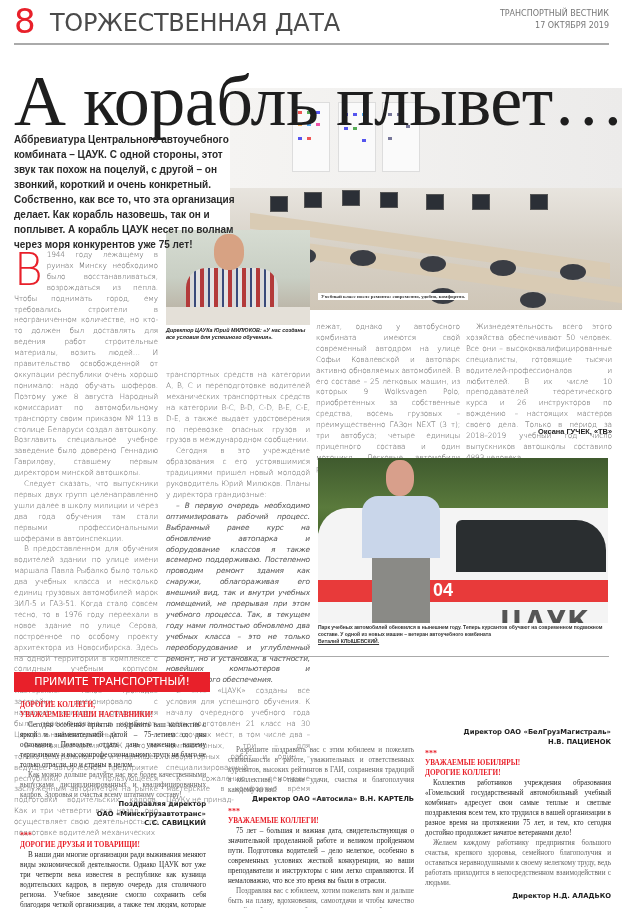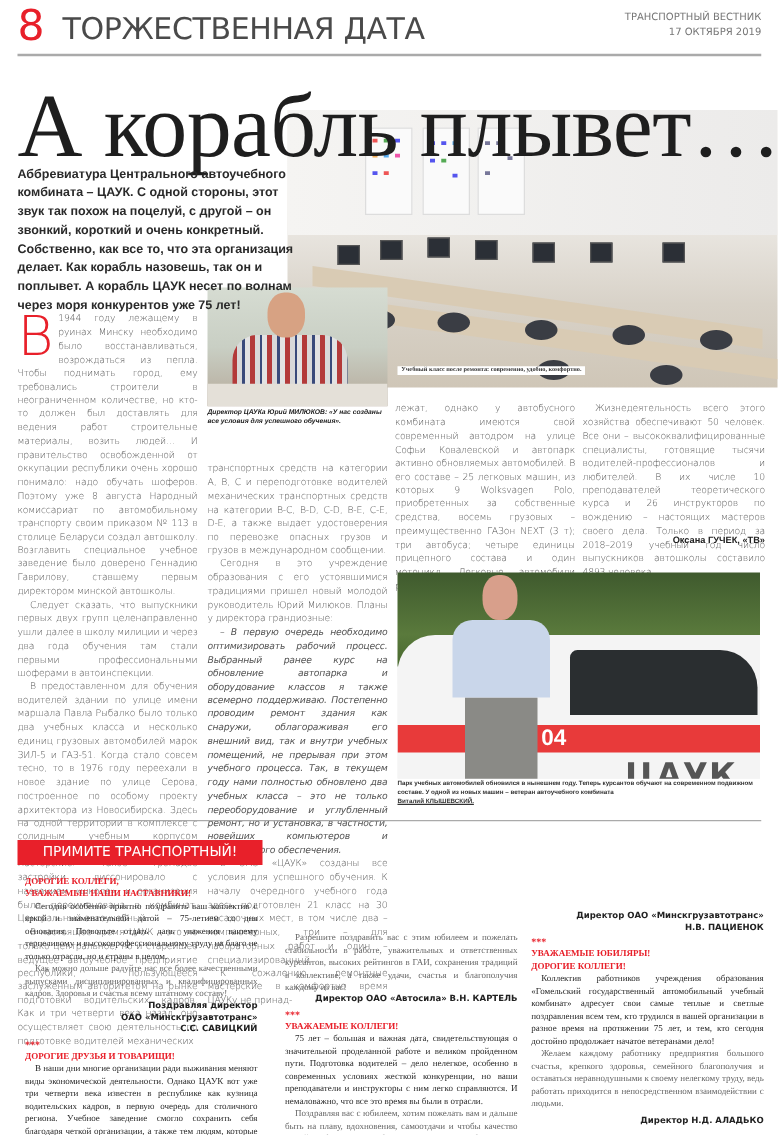--- a/index.html
+++ b/index.html
@@ -213,21 +213,21 @@
   <p class="n">Разрешите поздравить вас с этим юбилеем и пожелать стабильности в работе, уважительных и ответственных курсантов, высоких рейтингов в ГАИ, сохранения традиций в коллективе, а также удачи, счастья и благополучия каждому из вас!</p>
   <div class="sig">Директор ОАО «Автосила» В.Н. КАРТЕЛЬ</div>
   <div class="stars">***</div>
   <div class="h">УВАЖАЕМЫЕ КОЛЛЕГИ!</div>
   <p class="b">75 лет – большая и важная дата, свидетельствующая о значительной проделанной работе и великом пройденном пути. Подготовка водителей – дело нелегкое, особенно в современных условиях жесткой конкуренции, но ваши преподаватели и инструкторы с ним легко справляются. И немаловажно, что все это время вы были в отрасли.</p>
   <p class="n">Поздравляя вас с юбилеем, хотим пожелать вам и дальше быть на плаву, вдохновения, самоотдачи и чтобы качество вашей работы всегда было видно на республиканских автодорогах!</p>
 </div>
 
 <div id="cg3" class="abs cg" style="top:728px;">
   <div class="sig">
-    <div>Директор ОАО «Минскгрузавтотранс»</div>
+    <div>Директор ОАО «БелГрузМагистраль»</div>
     <div>Н.В. ПАЦИЕНОК</div>
   </div>
   <div class="stars">***</div>
   <div class="h">УВАЖАЕМЫЕ ЮБИЛЯРЫ!</div>
   <div class="h">ДОРОГИЕ КОЛЛЕГИ!</div>
   <p class="b">Коллектив работников учреждения образования «Гомельский государственный автомобильный учебный комбинат» адресует свои самые теплые и светлые поздравления всем тем, кто трудился в вашей организации в разное время на протяжении 75 лет, и тем, кто сегодня достойно продолжает начатое ветеранами дело!</p>
   <p class="n">Желаем каждому работнику предприятия большого счастья, крепкого здоровья, семейного благополучия и оставаться неравнодушными к своему нелегкому труду, ведь работать приходится в непосредственном взаимодействии с людьми.</p>
   <div class="sig" style="margin-top:4px;">Директор Н.Д. АЛАДЬКО</div>
 </div>
 

